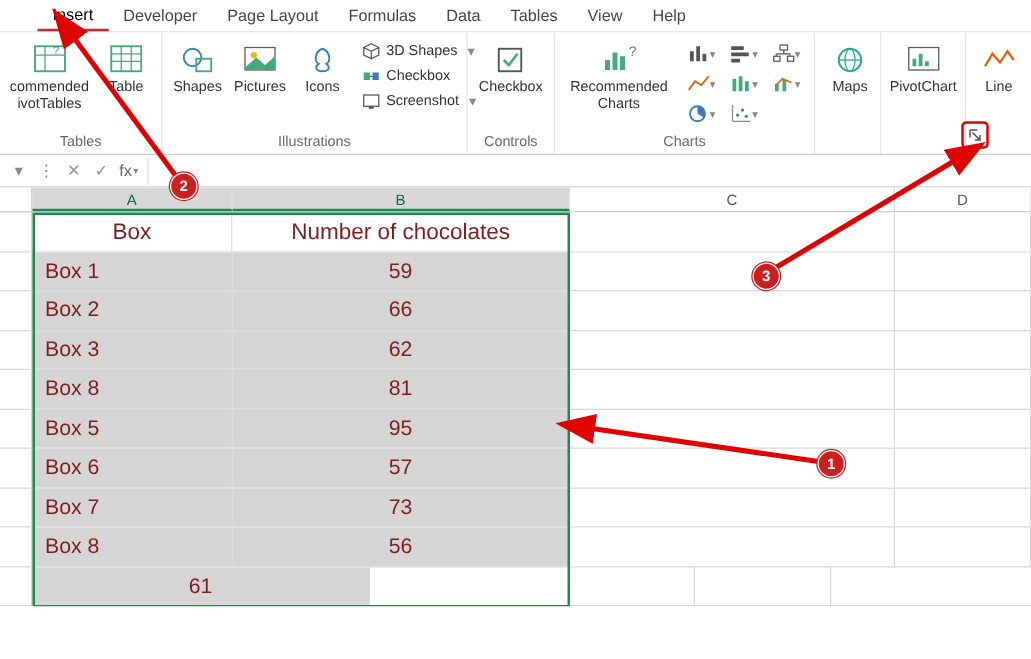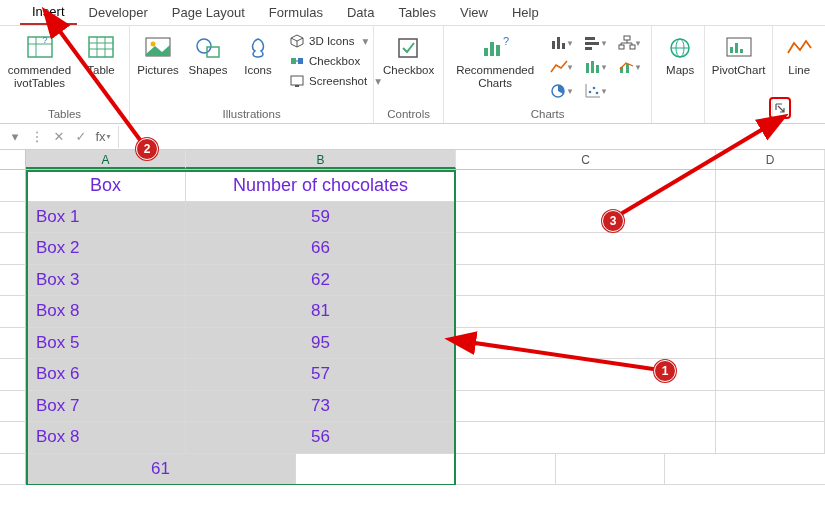--- a/index.html
+++ b/index.html
@@ -1,19 +1,19 @@
 <!DOCTYPE html>
 <html><head>
 <meta charset="utf-8">
 <style>
   * { box-sizing: border-box; margin: 0; padding: 0; }
   body { font-family: "Segoe UI", Arial, sans-serif; font-size: 13px; background: #fff; color: #222; width: 825px; }
   
   
-  .tabstrip { display: flex; align-items: center; height: 26px; border-bottom: 1px solid #e0e0e0; padding-left: 20px; gap: 0; }
+  .tabstrip { display: flex; align-items: center; height: 26px; border-bottom: 1px solid #e0e0e0; padding-left: 30px; gap: 0; }
   .tab { padding: 3px 12px 4px; font-size: 13px; color: #444; cursor: pointer; }
   .tab.active { color: #000; border-bottom: 2px solid #b83030; }
   
   
   .ribbon { display: flex; height: 98px; border-bottom: 1px solid #d0d0d0; background: #fff; position: relative; }
   .rgroup { display: flex; flex-direction: column; border-right: 1px solid #e4e4e4; padding: 2px 6px 0; }
   .rbody { flex: 1; display: flex; align-items: flex-start; gap: 6px; padding-top: 4px; }
   .rlabel { text-align: center; font-size: 11.5px; color: #666; padding: 2px 0 3px; }
   .rbtn { display: flex; flex-direction: column; align-items: center; justify-content: flex-start; min-width: 44px; padding: 2px 4px; cursor: pointer; font-size: 11.5px; color: #333; line-height: 1.15; text-align: center; }
   .rbtn .ic { width: 28px; height: 28px; display: flex; align-items: center; justify-content: center; margin-bottom: 2px; }
@@ -33,21 +33,21 @@
   .colhdr { display: flex; height: 20px; border-bottom: 1px solid #c6c6c6; background: #fff; }
   .colhdr .corner { width: 26px; border-right: 1px solid #c6c6c6; }
   .colhdr .col { text-align: center; font-size: 12px; color: #555; border-right: 1px solid #e0e0e0; line-height: 20px; }
   .colA { width: 160px; } .colB { width: 270px; } .colC { width: 260px; } .colD { width: 109px; }
   .colhdr .sel { background: #d8d8d8; color: #0a6b3d; border-bottom: 2px solid #1f8a4c; }
   
   
   .grid { position: relative; }
   .row { display: flex; height: 31.5px; border-bottom: 1px solid #d9d9d9; }
   .rownum { width: 26px; border-right: 1px solid #c6c6c6; }
-  .cell { border-right: 1px solid #d9d9d9; display: flex; align-items: center; padding: 0 10px; font-size: 17px; color: #6d28d9; }
+  .cell { border-right: 1px solid #d9d9d9; display: flex; align-items: center; padding: 0 10px; font-size: 17px; color: #7f1d1d; }
   .cell.center { justify-content: center; }
   .row.hdr .cell { background: #fff; font-size: 18px; }
   .row.data .cA, .row.data .cB { background: #d5d5d5; }
   .cA { width: 160px; } .cB { width: 270px; } .cC { width: 260px; } .cD { width: 109px; }
   .selrange { position: absolute; left: 26px; top: 0; width: 430px; height: 316px; border: 2px solid #1f8a4c; pointer-events: none; }
   
   
   .ann { position: absolute; pointer-events: none; }
   .badge { width: 22px; height: 22px; border-radius: 50%; background: #cc2020; border: 1.5px solid #fff; color: #fff; font-size: 12px; font-weight: 600; display: flex; align-items: center; justify-content: center; box-shadow: 0 0 0 1px #cc2020; }
   
@@ -96,52 +96,52 @@
       </div>
     </div>
     <div class="rlabel">Tables</div>
   </div>
 
   <div class="rgroup" style="min-width:218px">
     <div class="rbody">
       <div class="rbtn">
         <div class="ic">
           <svg width="26" height="22">
+              <circle cx="9" cy="9" r="7" fill="none" stroke="#3a7ac0" stroke-width="1.5"></circle>
+              <rect x="12" y="10" width="12" height="10" fill="none" stroke="#4a7" stroke-width="1.5"></rect>
+            </svg>
+        </div>
+        <span>Shapes</span>
+      </div>
+      <div class="rbtn">
+        <div class="ic">
+          <svg width="26" height="22">
               <rect x="1" y="1" width="24" height="18" fill="none" stroke="#555"></rect>
               <circle cx="8" cy="7" r="2.5" fill="#f4b400"></circle>
               <path d="M1 17 L10 9 L17 15 L25 8 V19 H1Z" fill="#4a7"></path>
             </svg>
         </div>
         <span>Pictures</span>
-      </div>
-      <div class="rbtn">
-        <div class="ic">
-          <svg width="26" height="22">
-              <circle cx="9" cy="9" r="7" fill="none" stroke="#3a7ac0" stroke-width="1.5"></circle>
-              <rect x="12" y="10" width="12" height="10" fill="none" stroke="#4a7" stroke-width="1.5"></rect>
-            </svg>
-        </div>
-        <span>Shapes</span>
       </div>
       <div class="rbtn">
         <div class="ic">
           <svg width="26" height="22">
               <path d="M13 2 C7 4 6 12 10 14 C7 16 7 20 13 20 C19 20 19 16 16 14 C20 12 19 4 13 2Z" fill="none" stroke="#3a7ac0" stroke-width="1.5"></path>
             </svg>
         </div>
         <span>Icons</span>
       </div>
       <div class="stack">
         <div class="mini">
           <span class="smic">
               <svg width="14" height="14">
                 <path d="M7 1 L13 4 L7 7 L1 4 Z M1 4 V10 L7 13 V7 M13 4 V10 L7 13" fill="none" stroke="#555"></path>
               </svg>
             </span>
-          <span>3D Icons</span>
+          <span>3D Shapes</span>
             <span style="color:#888;margin-left:4px">▾</span>
         </div>
         <div class="mini">
           <span class="smic">
               <svg width="14" height="14">
                 <rect x="1" y="4" width="5" height="6" fill="#4a7"></rect>
                 <rect x="8" y="4" width="5" height="6" fill="#3a7ac0"></rect>
                 <line x1="6" y1="7" x2="8" y2="7" stroke="#555"></line>
               </svg>
             </span>

